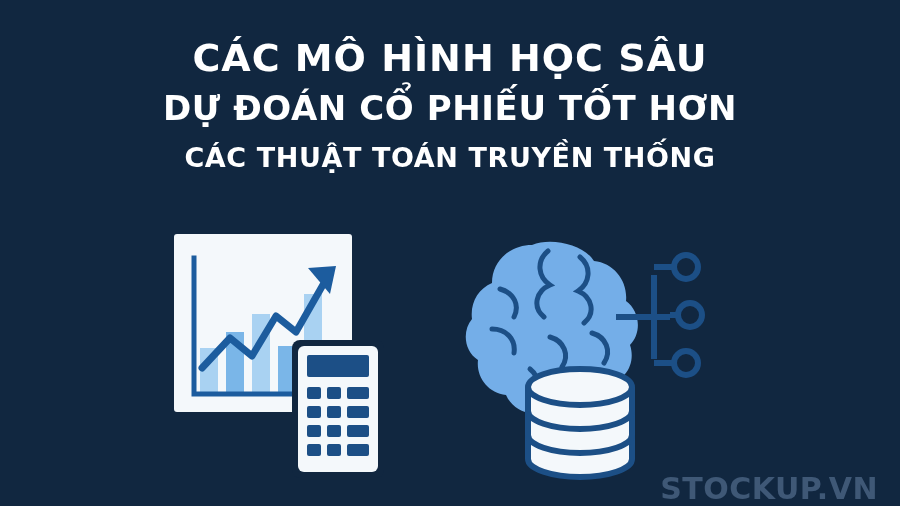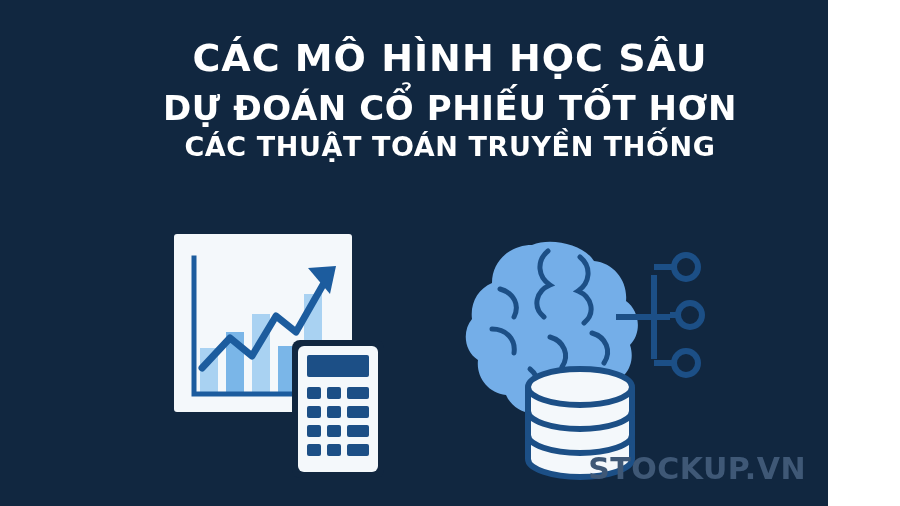--- a/index.html
+++ b/index.html
@@ -7,21 +7,21 @@
     padding: 0;
   }
   body {
     width: 900px;
     height: 506px;
     overflow: hidden;
     font-family: "Liberation Sans", sans-serif;
   }
   #poster {
     position: relative;
-    width: 828px;
+    width: 900px;
     height: 506px;
     background: #112740;
     overflow: hidden;
   }
 
   
   .headline {
     position: absolute;
     left: 0;
     top: 36px;
@@ -41,29 +41,29 @@
   }
   .headline .l2 {
     display: block;
     font-size: 34px;
     margin-top: 7px;
     letter-spacing: 0.6px;
   }
   .headline .l3 {
     display: block;
     font-size: 27px;
-    margin-top: 3px;
+    margin-top: 14px;
     letter-spacing: 0.6px;
   }
 
   
   .watermark {
     position: absolute;
     right: 22px;
-    bottom: 20px;
+    bottom: 0;
     font-family: "DejaVu Sans", sans-serif;
     font-weight: bold;
     font-size: 30px;
     color: #3f5876;
     letter-spacing: 0.5px;
   }
 
   
   .art {
     position: absolute;

